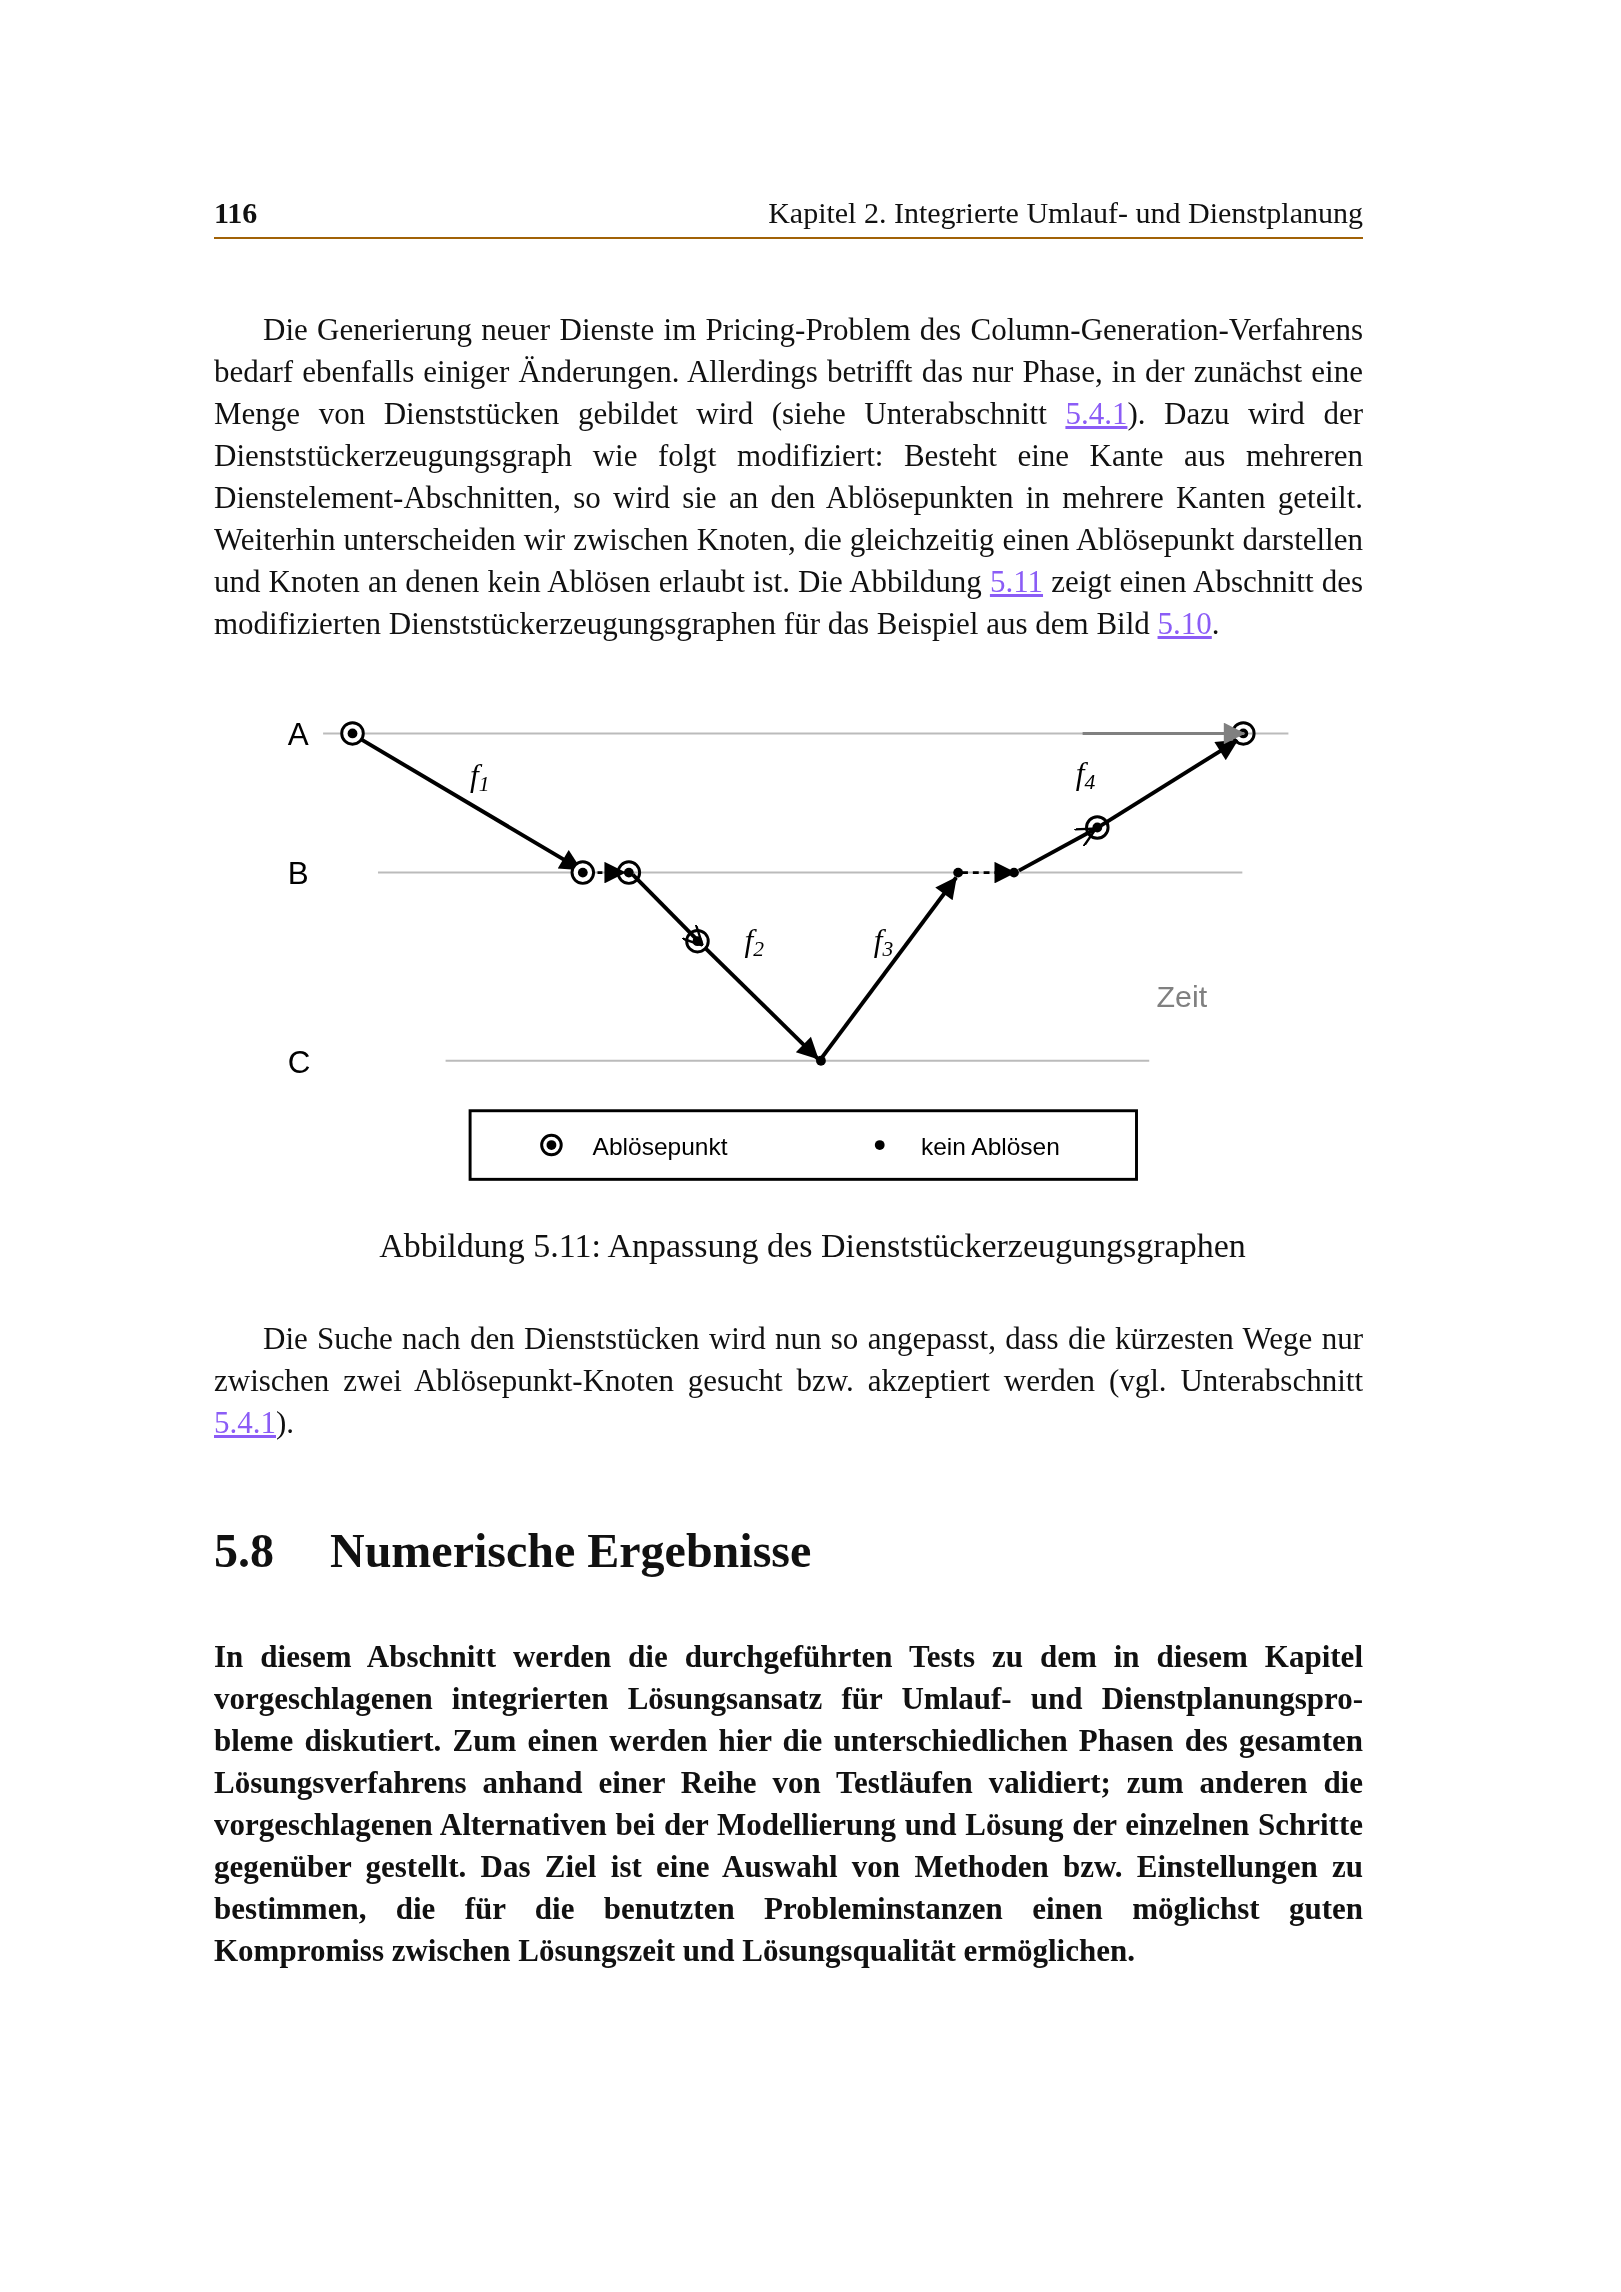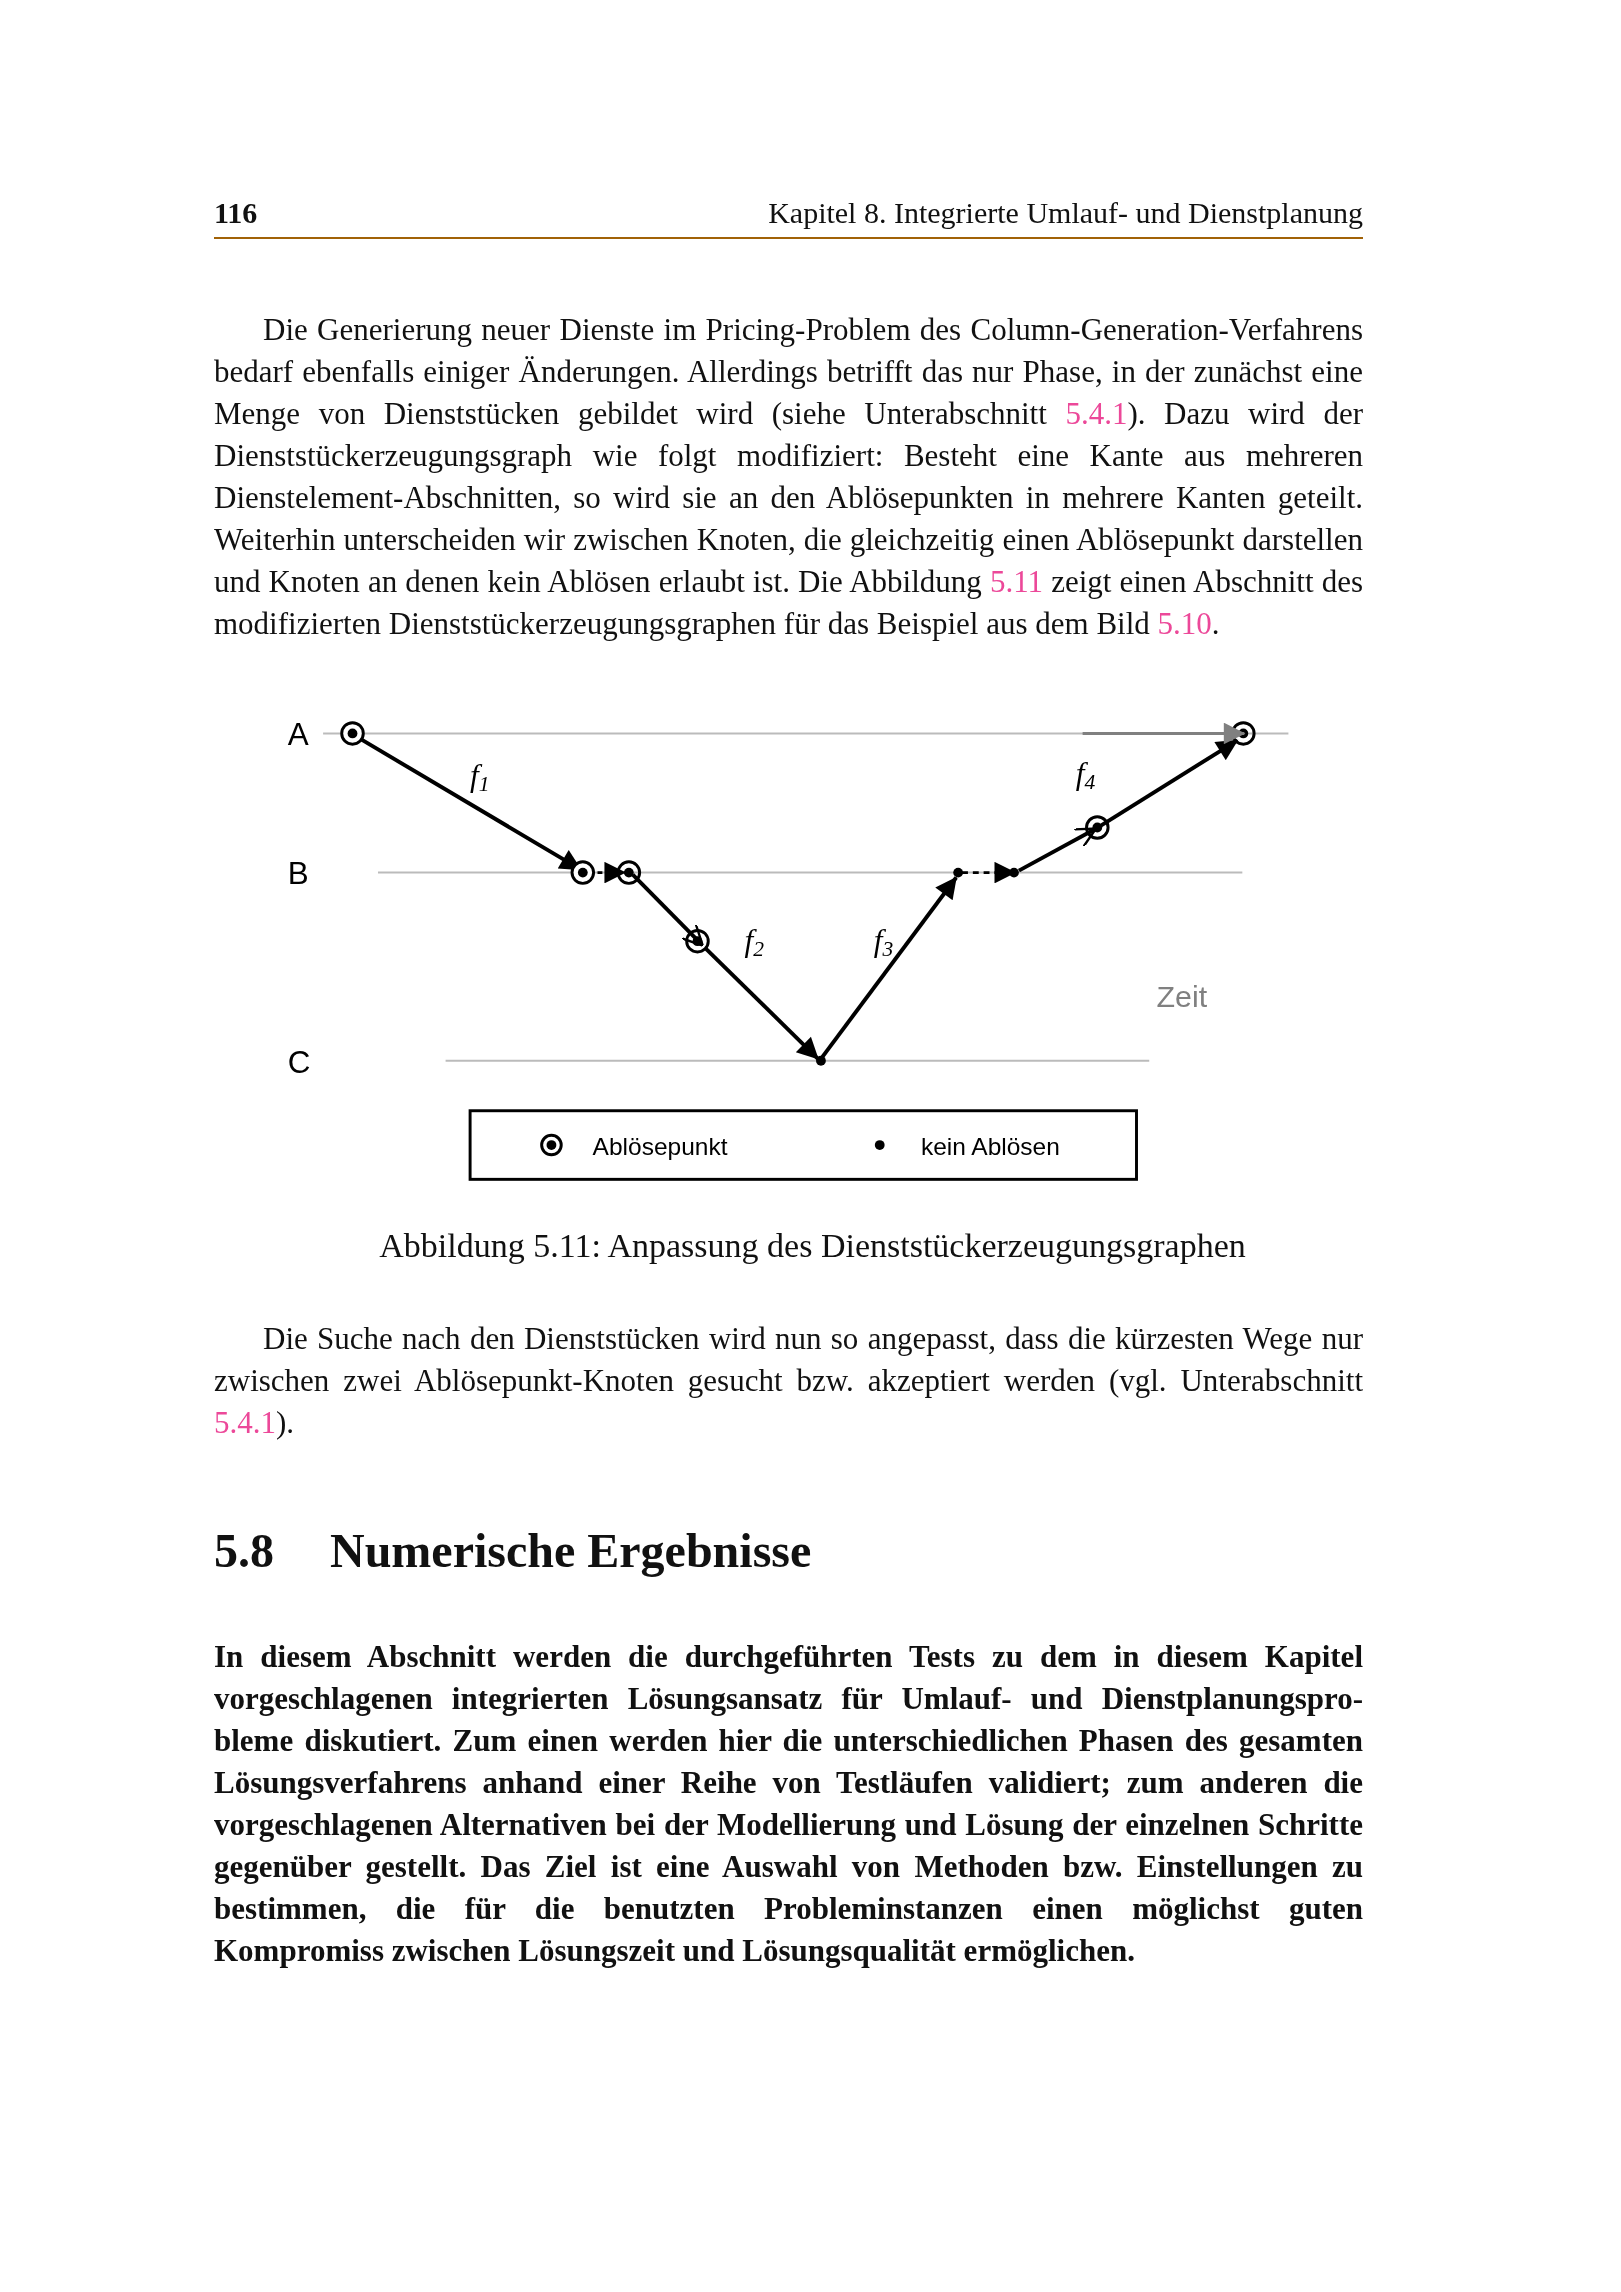--- a/index.html
+++ b/index.html
@@ -6,21 +6,21 @@
   body { width: 1621px; height: 2293px; position: relative; overflow: hidden;
          font-family: "Liberation Serif", "DejaVu Serif", serif; color: #111; }
   .page { position: absolute; left: 0; top: 0; width: 1621px; height: 2293px; }
   .header { position: absolute; left: 214px; top: 192px; width: 1149px; height: 45px;
             border-bottom: 2px solid #a16207; }
   .page-number { position: absolute; left: 0; top: 3.9px; font-size: 30px; font-weight: bold; }
   .running-title { position: absolute; right: 0; top: 3.9px; font-size: 30px; }
   .para { position: absolute; left: 214px; width: 1149px; font-size: 31px;
           line-height: 42px; text-align: justify; margin: 0; }
   .para.indent { text-indent: 49px; }
-  .ref { color: #ec4899; cursor: pointer; }
+  .ref { color: #8b5cf6; cursor: pointer; text-decoration: underline; }
   .p1 { top: 309px; }
   .p2 { top: 1318px; }
   .p3 { top: 1636px; font-weight: bold; }
   .p4 { top: 1950px; }
   .section-heading { position: absolute; left: 214px; top: 1523px; font-size: 48px;
                      font-weight: bold; margin: 0; }
   .section-heading .num { display: inline-block; width: 116px; }
   .figure { position: absolute; left: 274px; top: 706px; width: 1039px; height: 490px; }
   .figure svg { position: absolute; left: 0; top: 0; }
   .caption { position: absolute; left: 2px; width: 1621px; top: 1227px; text-align: center;
@@ -28,21 +28,21 @@
   .sans { font-family: "Liberation Sans", "DejaVu Sans", sans-serif; }
   .ital { font-family: "Liberation Serif", "DejaVu Serif", serif; font-style: italic; }
 </style>
 </head>
 <body>
 
 <div class="page">
 
   <div class="header">
     <span class="page-number">116</span>
-    <span class="running-title">Kapitel 8. Integrierte Umlauf- und Dienstplanung</span>
+    <span class="running-title">Kapitel 2. Integrierte Umlauf- und Dienstplanung</span>
   </div>
 
   <p class="para indent p1"><span>Die Generierung neuer Dienste im Pricing-Problem des Column-Generation-Verfahrens bedarf ebenfalls einiger Änderungen. Allerdings betrifft das nur Phase, in der zunächst eine Menge von Dienststücken gebildet wird (siehe Unterabschnitt </span><span class="ref">5.4.1</span><span>). Dazu wird der Dienststückerzeugungsgraph wie folgt modifiziert: Besteht eine Kante aus mehreren Dienstelement-Abschnitten, so wird sie an den Ablöse­punkten in mehrere Kanten geteilt. Weiterhin unterscheiden wir zwischen Knoten, die gleichzeitig einen Ablösepunkt darstellen und Knoten an denen kein Ablösen erlaubt ist. Die Abbildung </span><span class="ref">5.11</span><span> zeigt einen Abschnitt des modifizierten Dienst­stückerzeugungsgraphen für das Beispiel aus dem Bild </span><span class="ref">5.10</span><span>.</span></p>
 
   <div class="figure">
     <svg width="1039" height="490" viewBox="0 0 1060 500">
       <defs>
         <marker id="ah" viewBox="0 0 10 10" refX="9" refY="5" markerWidth="8" markerHeight="8" orient="auto" markerUnits="userSpaceOnUse">
           <path d="M0,0 L10,5 L0,10 z" fill="#000"></path>
         </marker>

